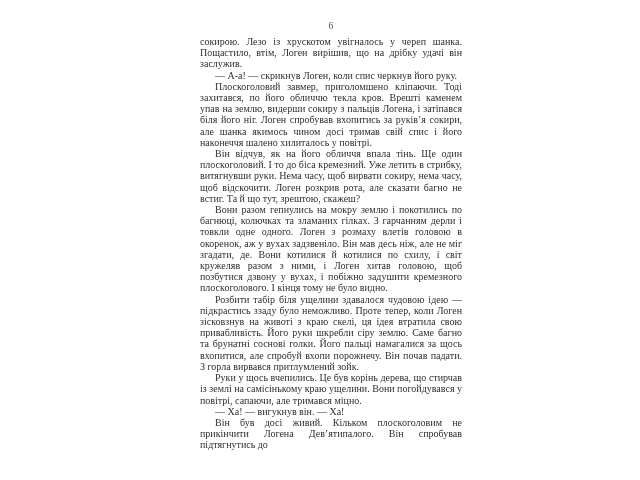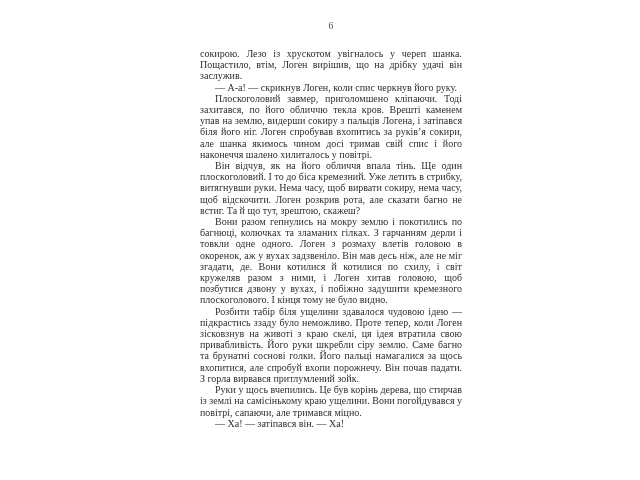--- a/index.html
+++ b/index.html
@@ -27,21 +27,21 @@
     top: 21px;
     left: 200px;
     width: 262px;
     text-align: center;
     font-size: 9.5px;
     color: #4a4a4a;
     letter-spacing: 0.5px;
   }
   .text-column {
     position: absolute;
-    top: 48px;
+    top: 36px;
     left: 200px;
     width: 262px;
     color: #2e2e2e;
     font-size: 10px;
     line-height: 11.2px;
     text-align: justify;
   }
   .text-column p {
     margin: 0;
     padding: 0;
@@ -59,16 +59,17 @@
   <div class="page-number">6</div>
 
   <div class="text-column">
     <p>сокирою. Лезо із хрускотом увігналось у череп шанка. Пощастило, втім, Логен вирішив, що на дрібку удачі він заслужив.</p>
     <p class="indent">— А-а! — скрикнув Логен, коли спис черкнув його руку.</p>
     <p class="indent">Плоскоголовий завмер, приголомшено кліпаючи. Тоді захитався, по його обличчю текла кров. Врешті каменем упав на землю, видерши сокиру з пальців Логена, і затіпався біля його ніг. Логен спробував вхопитись за руків’я сокири, але шанка якимось чином досі тримав свій спис і його наконеччя шалено хилиталось у повітрі.</p>
     <p class="indent">Він відчув, як на його обличчя впала тінь. Ще один плоскоголовий. І то до біса кремезний. Уже летить в стрибку, витягнувши руки. Нема часу, щоб вирвати сокиру, нема часу, щоб відскочити. Логен розкрив рота, але сказати багно не встиг. Та й що тут, зрештою, скажеш?</p>
     <p class="indent">Вони разом гепнулись на мокру землю і покотились по багнюці, колючках та зламаних гілках. З гарчанням дерли і товкли одне одного. Логен з розмаху влетів головою в окоренок, аж у вухах задзвеніло. Він мав десь ніж, але не міг згадати, де. Вони котилися й котилися по схилу, і світ кружеляв разом з ними, і Логен хитав головою, щоб позбутися дзвону у вухах, і побіжно задушити кремезного плоскоголового. І кінця тому не було видно.</p>
     <p class="indent">Розбити табір біля ущелини здавалося чудовою ідею — підкрастись ззаду було неможливо. Проте тепер, коли Логен зісковзнув на животі з краю скелі, ця ідея втратила свою привабливість. Його руки шкребли сіру землю. Саме багно та брунатні соснові голки. Його пальці намагалися за щось вхопитися, але спробуй вхопи порожнечу. Він почав падати. З горла вирвався притлумлений зойк.</p>
     <p class="indent">Руки у щось вчепились. Це був корінь дерева, що стирчав із землі на самісінькому краю ущелини. Вони погойдувався у повітрі, сапаючи, але тримався міцно.</p>
-    <p class="indent">— Ха! — затіпався він. — Ха!</p>
+    <p class="indent">— Ха! — вигукнув він. — Ха!</p>
+    <p class="indent">Він був досі живий. Кільком плоскоголовим не прикінчити Логена Дев’ятипалого. Він спробував підтягнутись до</p>
   </div>
 
 </div>
 
 </body></html>

